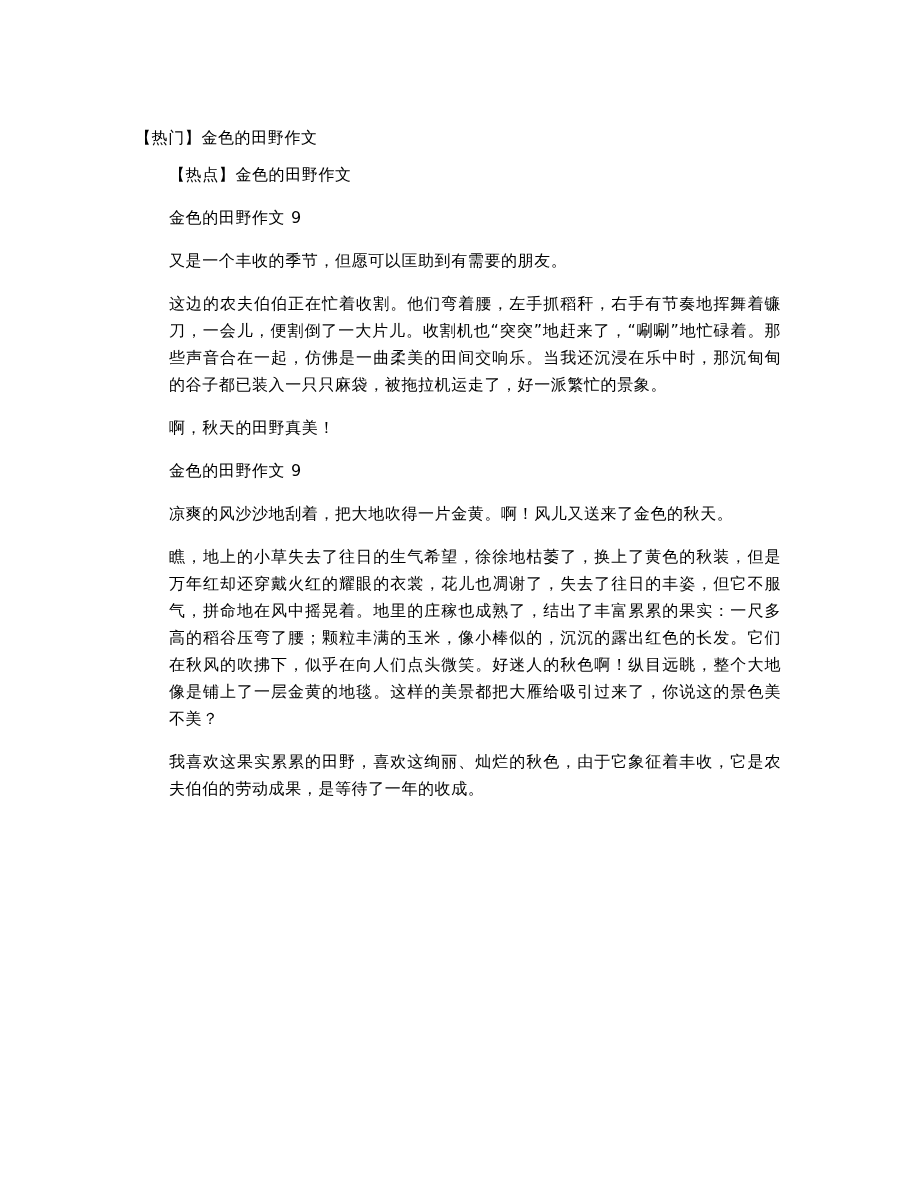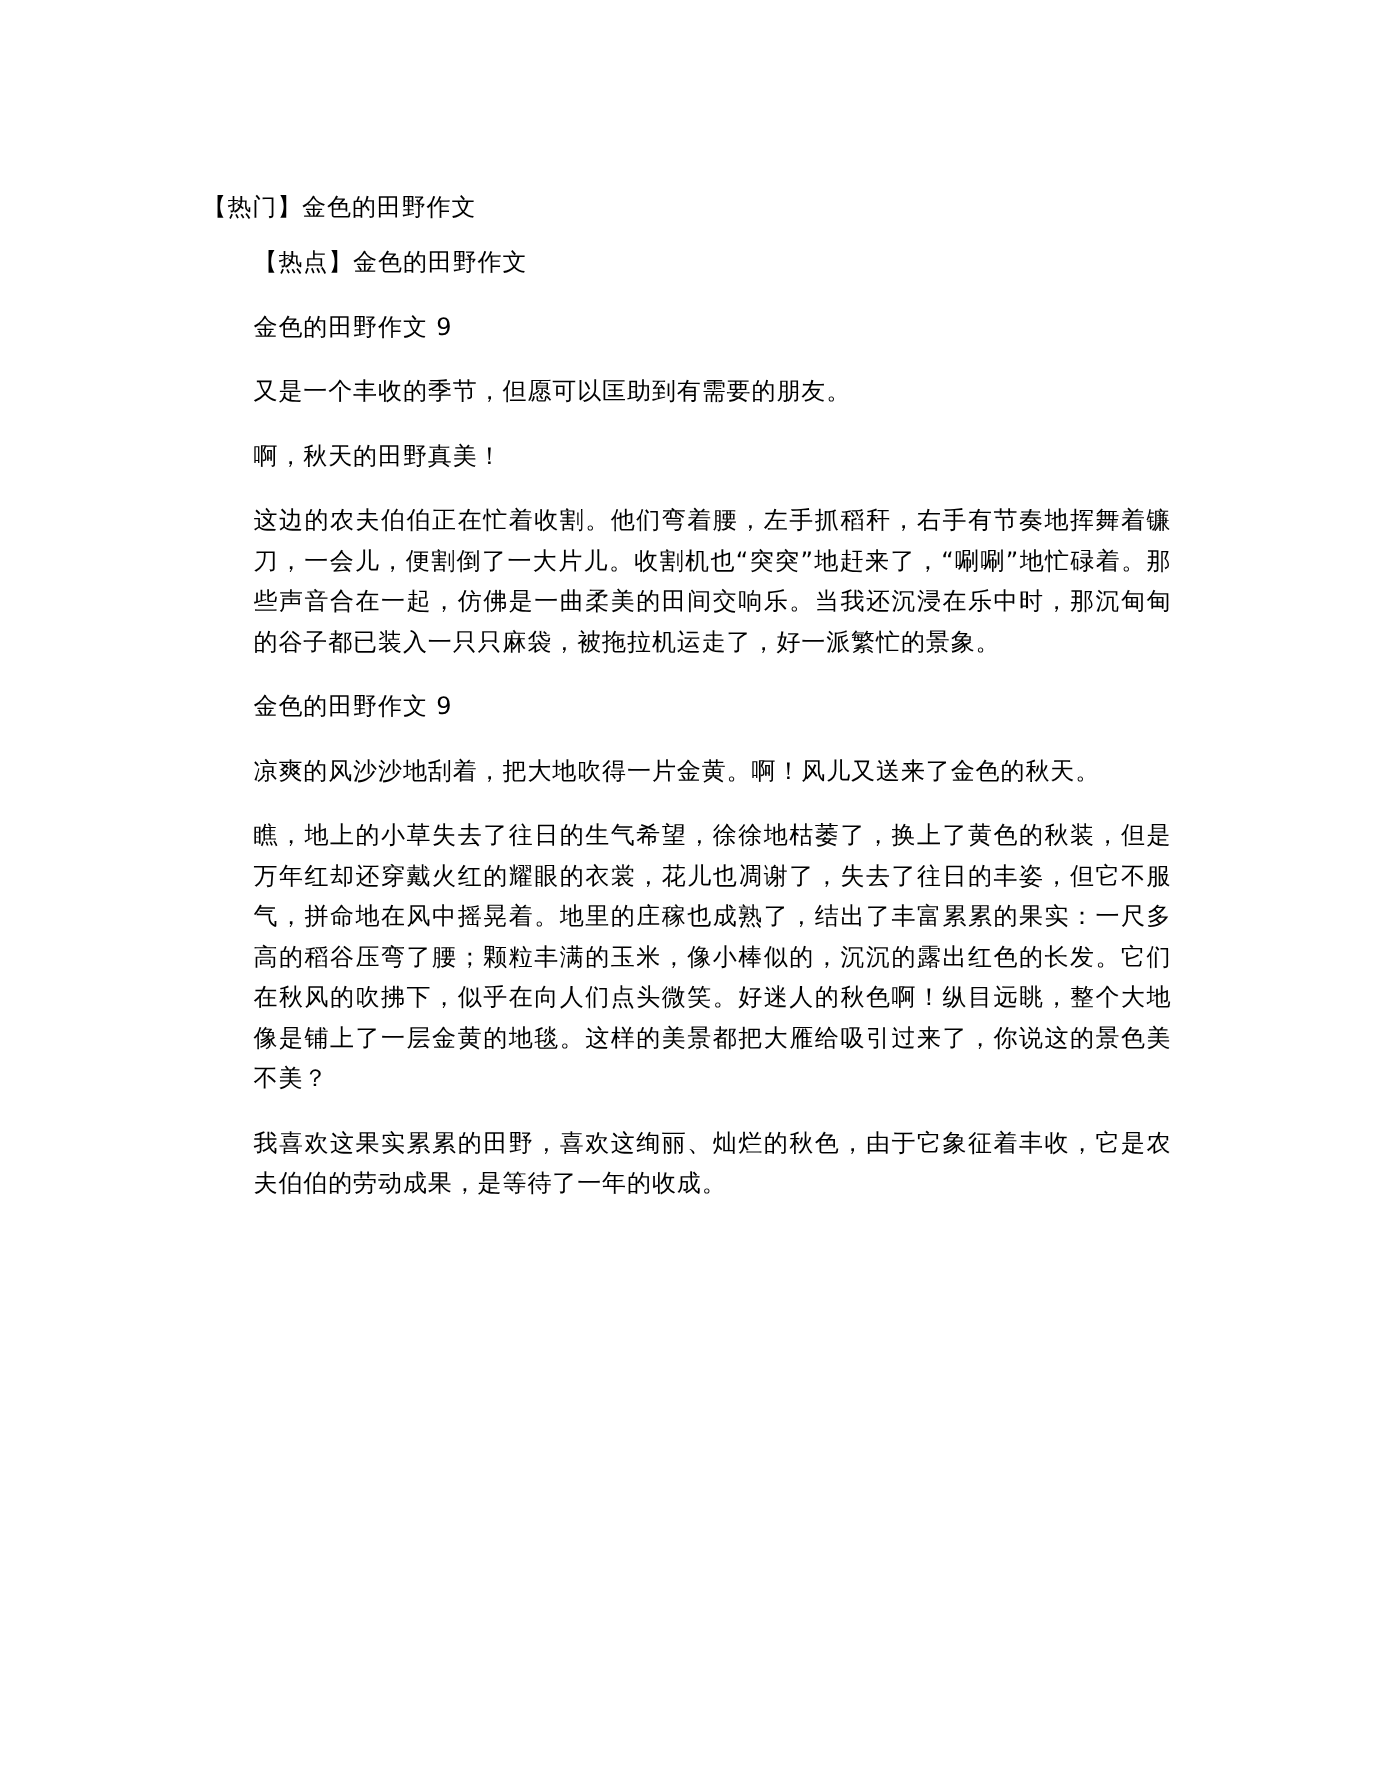--- a/index.html
+++ b/index.html
@@ -35,20 +35,20 @@
   </style>
 </head>
 <body>
 
 <div class="page">
   <p class="p heading">【热门】金色的田野作文</p>
   <p class="p gap">【热点】金色的田野作文</p>
 
   <p class="p gap subtitle">金色的田野作文 9</p>
   <p class="p gap">又是一个丰收的季节，但愿可以匡助到有需要的朋友。</p>
+  <p class="p gap">这边的农夫伯伯正在忙着收割。他们弯着腰，左手抓稻秆，右手有节奏地挥舞着镰刀，一会儿，便割倒了一大片儿。收割机也“突突”地赶来了，“唰唰”地忙碌着。那些声音合在一起，仿佛是一曲柔美的田间交响乐。当我还沉浸在乐中时，那沉甸甸的谷子都已装入一只只麻袋，被拖拉机运走了，好一派繁忙的景象。</p>
   <p class="p gap">啊，秋天的田野真美！</p>
-  <p class="p gap">这边的农夫伯伯正在忙着收割。他们弯着腰，左手抓稻秆，右手有节奏地挥舞着镰刀，一会儿，便割倒了一大片儿。收割机也“突突”地赶来了，“唰唰”地忙碌着。那些声音合在一起，仿佛是一曲柔美的田间交响乐。当我还沉浸在乐中时，那沉甸甸的谷子都已装入一只只麻袋，被拖拉机运走了，好一派繁忙的景象。</p>
 
   <p class="p gap subtitle">金色的田野作文 9</p>
   <p class="p gap">凉爽的风沙沙地刮着，把大地吹得一片金黄。啊！风儿又送来了金色的秋天。</p>
   <p class="p gap">瞧，地上的小草失去了往日的生气希望，徐徐地枯萎了，换上了黄色的秋装，但是万年红却还穿戴火红的耀眼的衣裳，花儿也凋谢了，失去了往日的丰姿，但它不服气，拼命地在风中摇晃着。地里的庄稼也成熟了，结出了丰富累累的果实：一尺多高的稻谷压弯了腰；颗粒丰满的玉米，像小棒似的，沉沉的露出红色的长发。它们在秋风的吹拂下，似乎在向人们点头微笑。好迷人的秋色啊！纵目远眺，整个大地像是铺上了一层金黄的地毯。这样的美景都把大雁给吸引过来了，你说这的景色美不美？</p>
   <p class="p gap">我喜欢这果实累累的田野，喜欢这绚丽、灿烂的秋色，由于它象征着丰收，它是农夫伯伯的劳动成果，是等待了一年的收成。</p>
 </div>
 
 </body></html>

